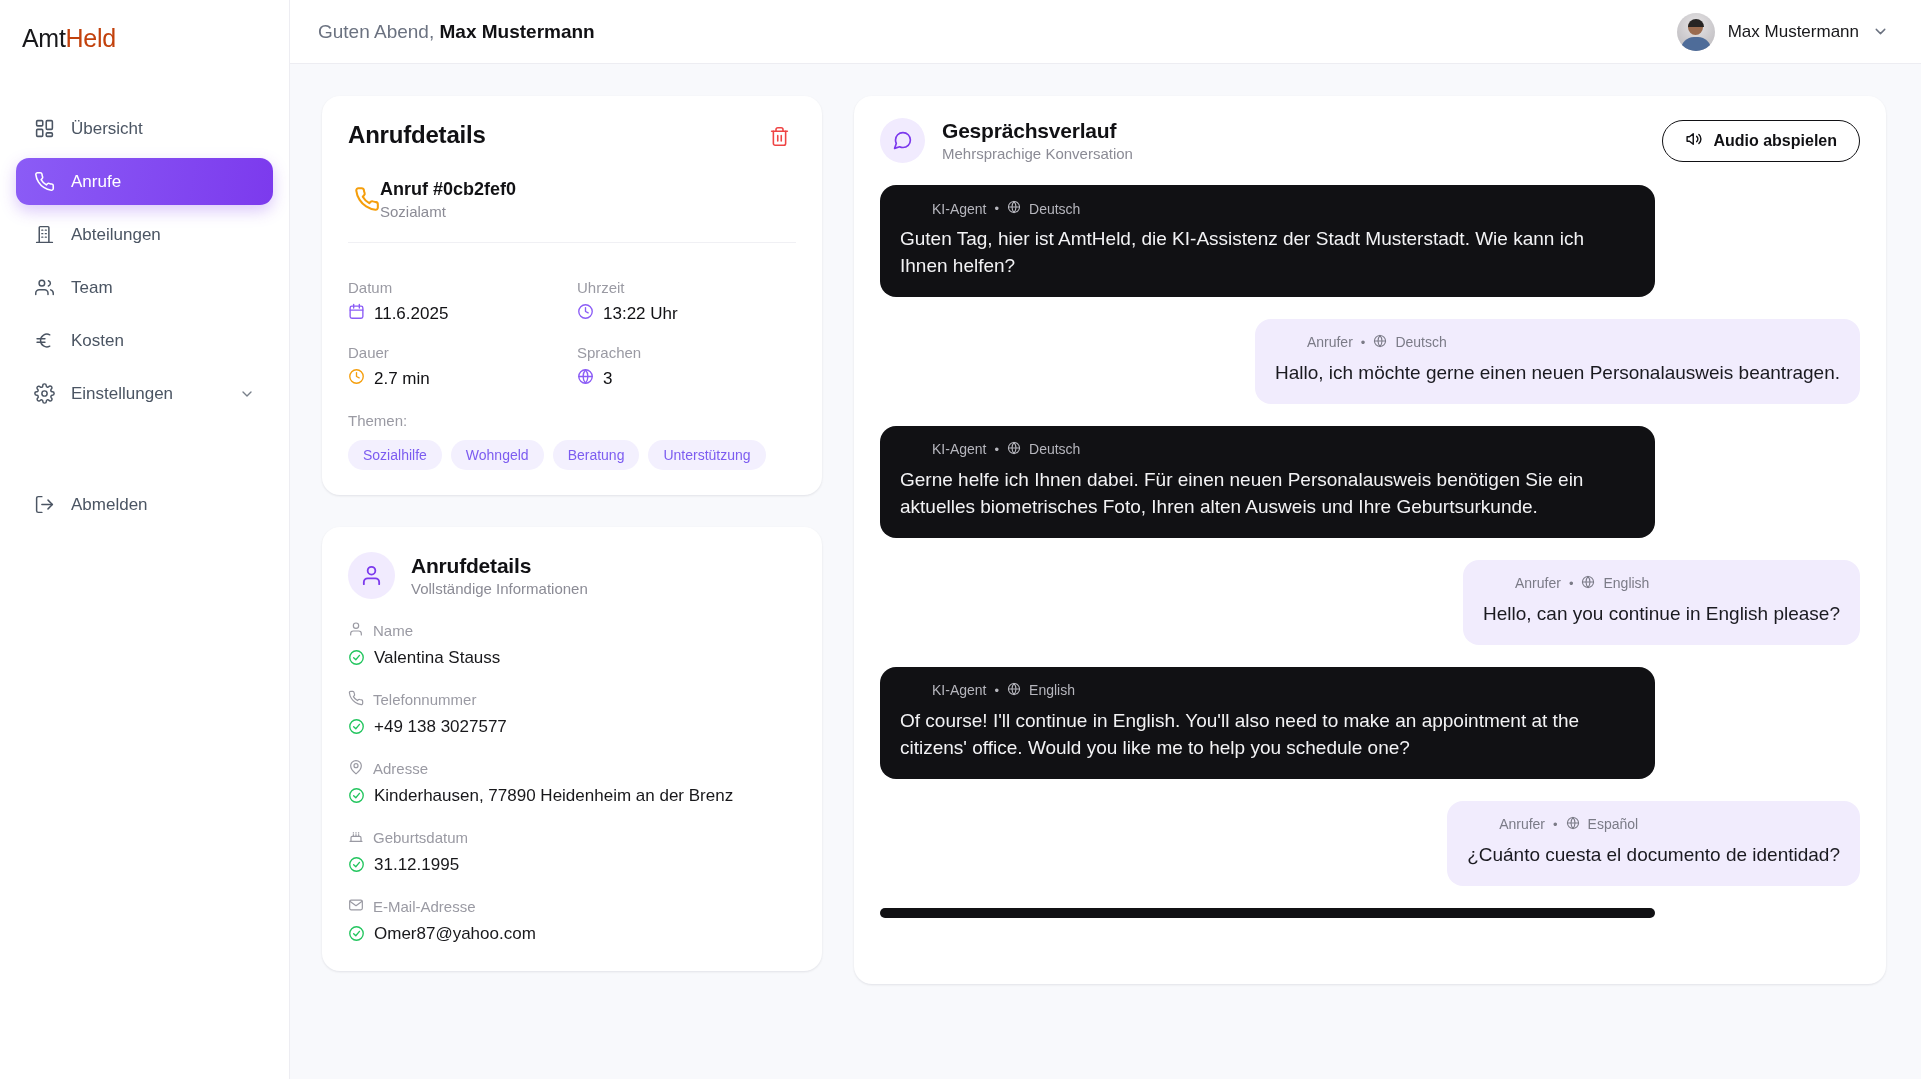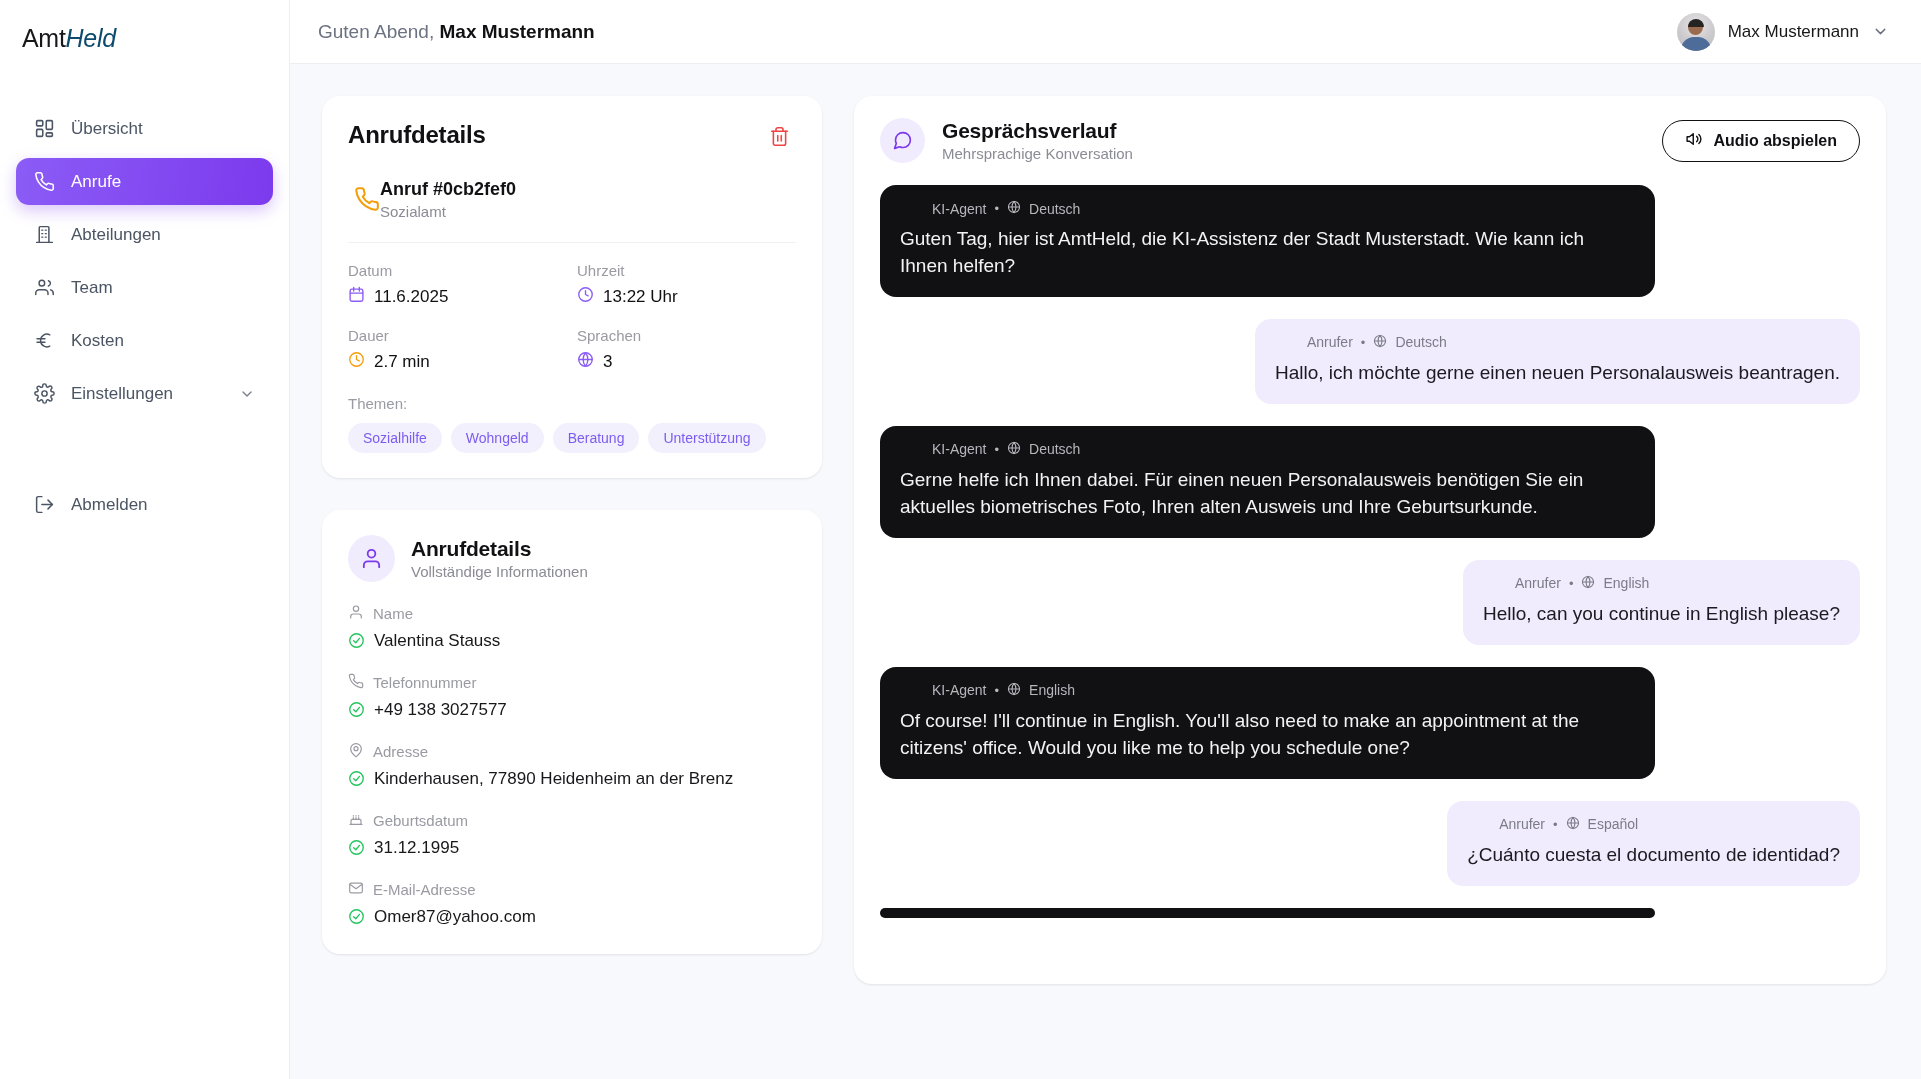--- a/index.html
+++ b/index.html
@@ -33,21 +33,21 @@
   }
   .brand {
     padding: 26px 0 0 22px;
     font-size: 25px;
     font-weight: 400;
     letter-spacing: -0.3px;
     line-height: 1;
     white-space: nowrap;
   }
   .brand .amt { color: #18181b; }
-  .brand .held { color: #0c4a6e; font-style: italic; }
+  .brand .held { color: #c2410c; }
 
   .nav {
     margin-top: 54px;
     padding: 0 16px;
     display: flex;
     flex-direction: column;
     gap: 6px;
   }
   .nav-item {
     display: flex;
@@ -161,21 +161,21 @@
 
   .call-row { display: flex; align-items: center; margin-top: 23px; padding-left: 6px; }
   .call-row .phone-ico { width: 26px; height: 26px; color: #f59e0b; flex: 0 0 26px; }
   .call-id { font-size: 18px; font-weight: 700; color: #111114; line-height: 1.25; }
   .call-dept { font-size: 15px; color: #8b8b95; margin-top: 2px; }
 
   .divider { height: 1px; background: #f0f0f4; margin: 22px 0 0 0; }
 
   .meta-grid {
     display: grid; grid-template-columns: 1fr 1fr;
-    row-gap: 19px; column-gap: 10px; margin-top: 19px;
+    row-gap: 19px; column-gap: 10px; margin-top: 36px;
   }
   .meta-label { font-size: 15px; color: #9a9aa3; margin-bottom: 7px; }
   .meta-value { display: flex; align-items: center; gap: 9px; font-size: 17px; color: #111114; }
   .meta-value svg { width: 17px; height: 17px; flex: 0 0 17px; }
   .ic-violet { color: #8b5cf6; }
   .ic-amber { color: #f59e0b; }
 
   .themen-label { font-size: 15px; color: #9a9aa3; margin-top: 22px; }
   .chips { display: flex; flex-wrap: wrap; gap: 9px; margin-top: 11px; }
   .chip {

